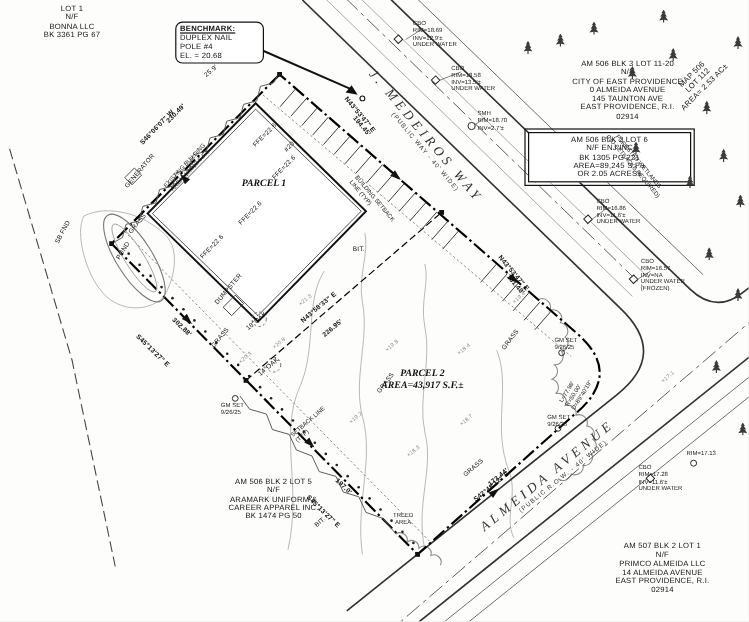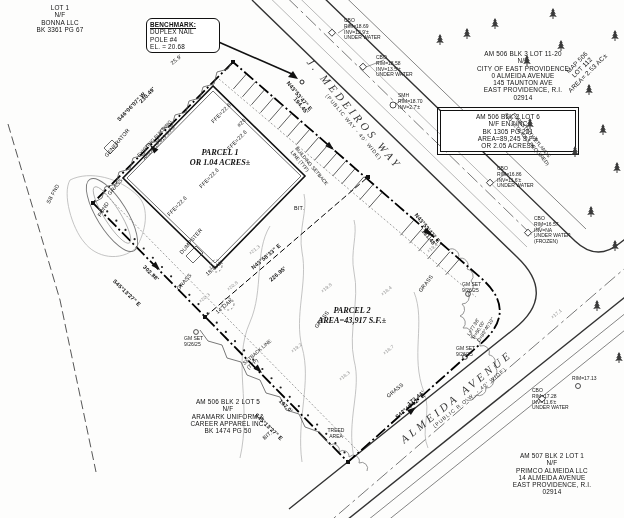--- a/index.html
+++ b/index.html
@@ -239,21 +239,20 @@
       <div class="block street" style="left: 314px; top: 56px; width: 160px; transform: rotate(50deg);">
         <div>J. MEDEIROS WAY</div>
         <div>(PUBLIC WAY - 40' WIDE)</div>
       </div>
       <div class="block street" style="left: 398px; top: 436px; width: 160px; transform: rotate(-39deg);">
         <div>ALMEIDA AVENUE</div>
         <div>(PUBLIC R.O.W. - 40' WIDE)</div>
       </div>
       <div class="block parcel ctr" style="left: 150px; top: 148px; width: 140px; text-align: center;">
         <div>PARCEL 1</div>
-        <div>OR 1.04 ACRES±</div>
       </div>
       <div class="block parcel ctr" style="left: 282px; top: 306px; width: 140px;">
         <div>PARCEL 2</div>
         <div>AREA=43,917 S.F.±</div>
       </div>
       <div class="block tb ctr" style="left: 136px; top: 398px; width: 184px;">
         <div>AM 506 BLK 2 LOT 5</div>
         <div>N/F</div>
         <div>ARAMARK UNIFORM &amp;</div>
         <div>CAREER APPAREL INC.</div>

